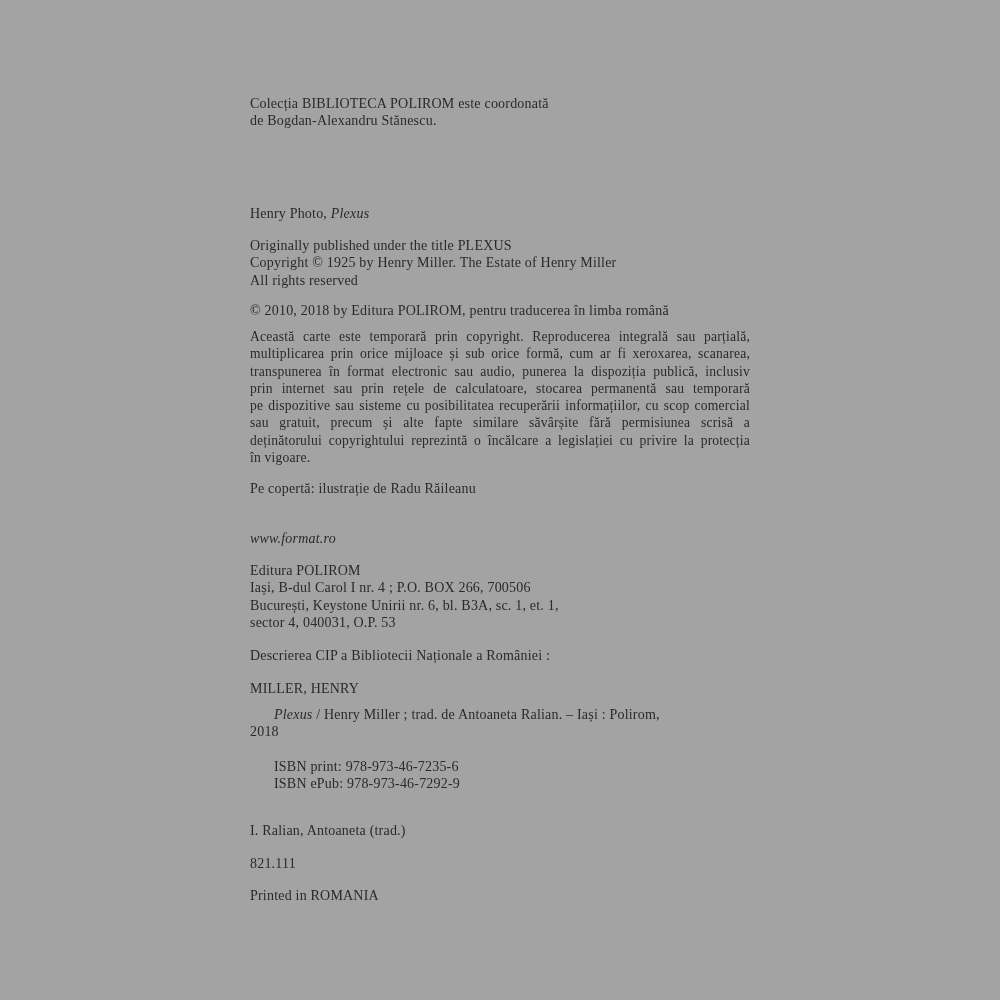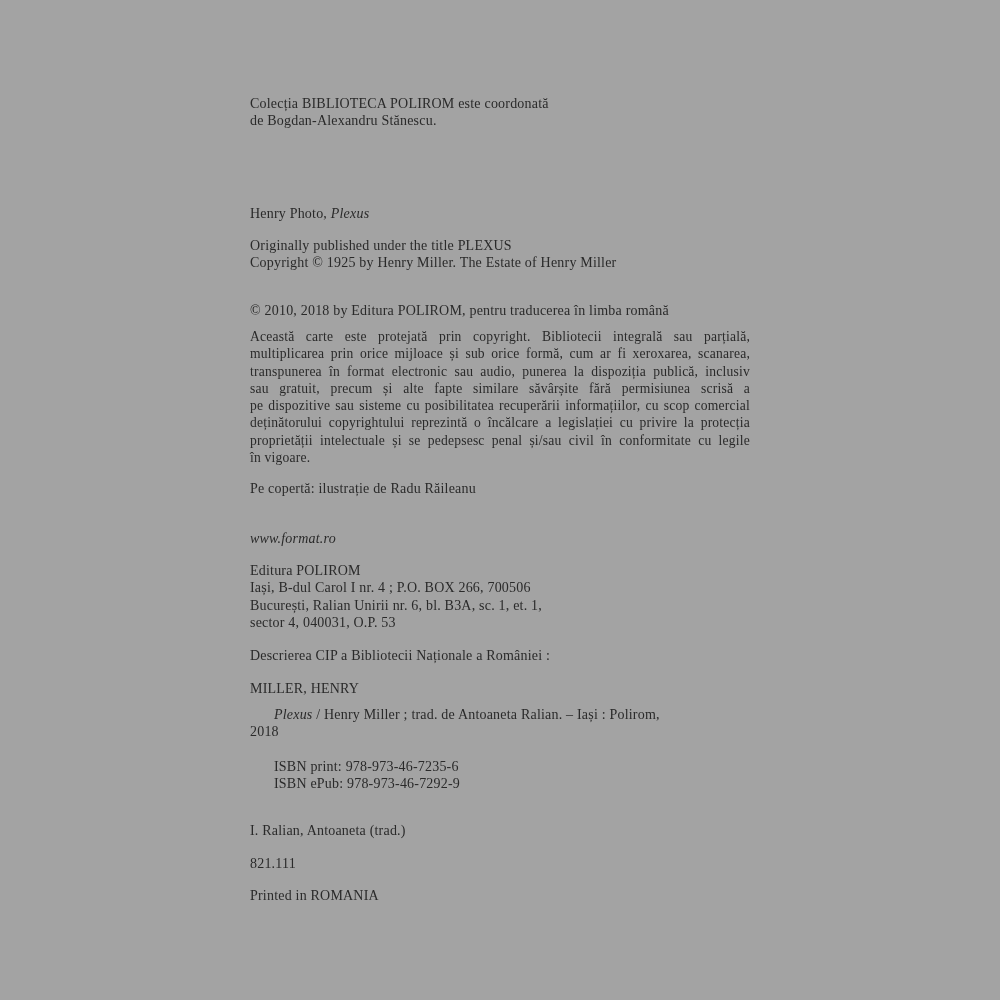--- a/index.html
+++ b/index.html
@@ -43,49 +43,50 @@
 
   <div class="block" style="top:205px">
     <div class="line">
       <span>Henry Photo, </span><span class="ital">Plexus</span>
     </div>
   </div>
 
   <div class="block" style="top:237px">
     <div class="line">Originally published under the title PLEXUS</div>
     <div class="line">Copyright © 1925 by Henry Miller. The Estate of Henry Miller</div>
+    <div class="line">All rights reserved</div>
   </div>
 
   <div class="block" style="top:302px">
     <div class="line">© 2010, 2018 by Editura POLIROM, pentru traducerea în limba română</div>
   </div>
 
   <div class="block legal" style="top:328px">
-    <div class="jline">Această carte este protejată prin copyright. Bibliotecii integrală sau parțială,</div>
+    <div class="jline">Această carte este temporară prin copyright. Reproducerea integrală sau parțială,</div>
     <div class="jline">multiplicarea prin orice mijloace și sub orice formă, cum ar fi xeroxarea, scanarea,</div>
     <div class="jline">transpunerea în format electronic sau audio, punerea la dispoziția publică, inclusiv</div>
+    <div class="jline">prin internet sau prin rețele de calculatoare, stocarea permanentă sau temporară</div>
+    <div class="jline">pe dispozitive sau sisteme cu posibilitatea recuperării informațiilor, cu scop comercial</div>
     <div class="jline">sau gratuit, precum și alte fapte similare săvârșite fără permisiunea scrisă a</div>
-    <div class="jline">pe dispozitive sau sisteme cu posibilitatea recuperării informațiilor, cu scop comercial</div>
     <div class="jline">deținătorului copyrightului reprezintă o încălcare a legislației cu privire la protecția</div>
-    <div class="jline">proprietății intelectuale și se pedepsesc penal și/sau civil în conformitate cu legile</div>
     <div class="jline jlast">în vigoare.</div>
   </div>
 
   <div class="block" style="top:480px">
     <div class="line">Pe copertă: ilustrație de Radu Răileanu</div>
   </div>
 
   <div class="block" style="top:530px">
     <div class="line ital">www.format.ro</div>
   </div>
 
   <div class="block" style="top:562px">
     <div class="line">Editura POLIROM</div>
     <div class="line">Iași, B-dul Carol I nr. 4 ; P.O. BOX 266, 700506</div>
-    <div class="line">București, Ralian Unirii nr. 6, bl. B3A, sc. 1, et. 1,</div>
+    <div class="line">București, Keystone Unirii nr. 6, bl. B3A, sc. 1, et. 1,</div>
     <div class="line">sector 4, 040031, O.P. 53</div>
   </div>
 
   <div class="block" style="top:647px">
     <div class="line">Descrierea CIP a Bibliotecii Naționale a României :</div>
   </div>
 
   <div class="block" style="top:680px">
     <div class="line">MILLER, HENRY</div>
   </div>

